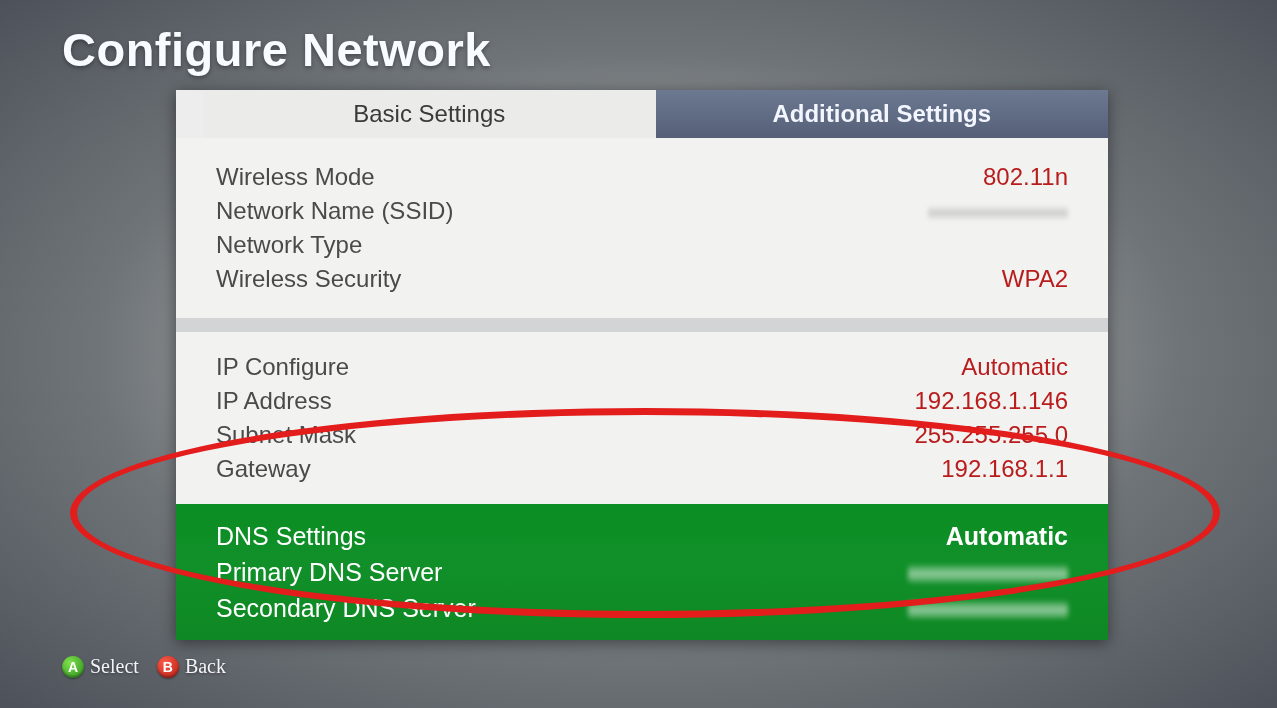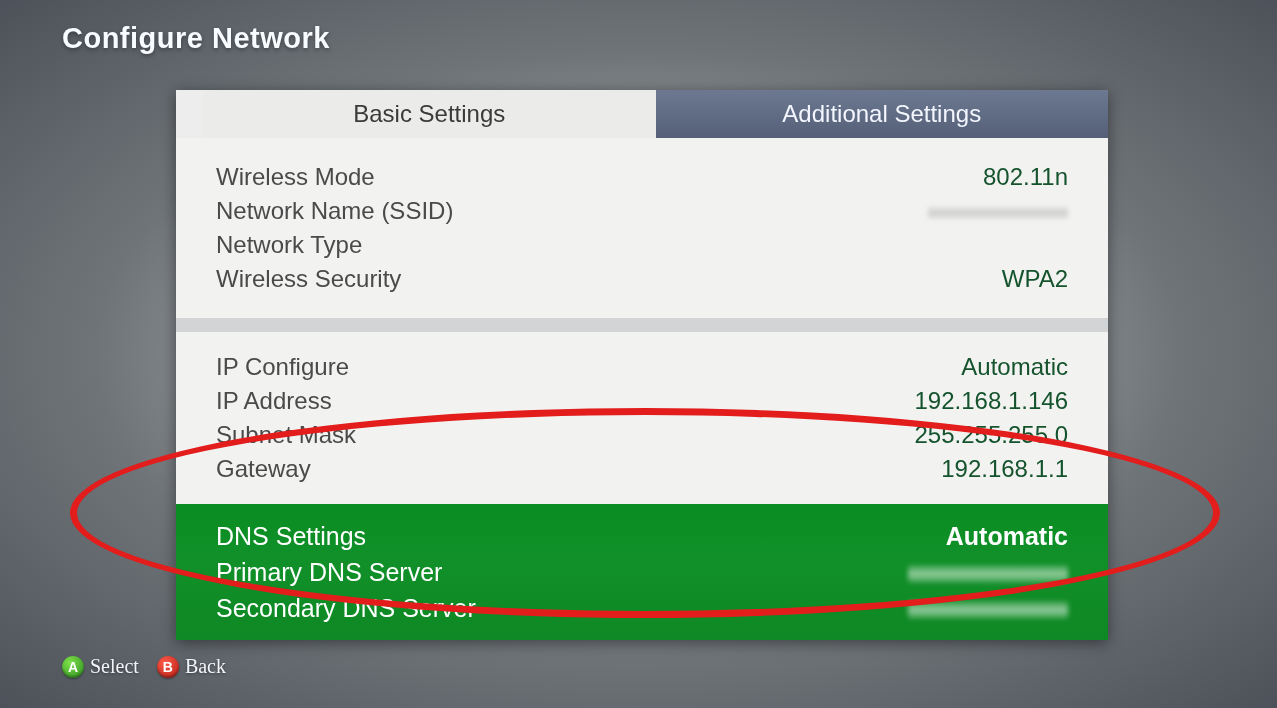--- a/index.html
+++ b/index.html
@@ -9,21 +9,21 @@
       font-family: "Segoe UI", Tahoma, Arial, sans-serif;
       background: radial-gradient(ellipse at center, #d8d8d8 0%, #6f7478 60%, #4d525a 100%);
       overflow: hidden;
       position: relative;
     }
     .page-title {
       position: absolute;
       top: 22px;
       left: 62px;
       color: #f8fbff;
-      font-size: 29px;
+      font-size: 47px;
       font-weight: 700;
       letter-spacing: .5px;
       text-shadow: 0 2px 4px rgba(0,0,0,.35);
     }
     .panel {
       position: absolute;
       top: 90px;
       left: 176px;
       width: 932px;
       background: #ededed;
@@ -42,42 +42,42 @@
       font-weight: 500;
     }
     .tab.active {
       background: #ebebea;
       color: #3a3a3a;
       margin-left: 27px;
     }
     .tab.inactive {
       background: linear-gradient(to bottom, #6c7990 0%, #556078 100%);
       color: #f3f6ff;
-      font-weight: 400;
+      font-weight: 700;
     }
     .section {
       padding: 18px 40px 18px 40px;
       background: #f2f2f1;
     }
     .section.wireless { padding-top: 22px; padding-bottom: 22px; }
     .divider {
       height: 14px;
       background: #d3d4d5;
     }
     .row {
       display: flex;
       justify-content: space-between;
       align-items: flex-end;
       font-size: 24px;
       color: #4a4a4a;
       line-height: 34px;
       gap: 24px;
     }
     .row .label { font-weight: 400; }
-    .row .value { font-weight: 400; color: #14532d; }
+    .row .value { font-weight: 400; color: #b91c1c; }
     .section.dns {
       background: linear-gradient(to bottom, #0a8d22 0%, #119029 40%, #0e8824 100%);
       color: #ffffff;
       padding: 14px 40px;
     }
     .section.dns .row { color: #ffffff; font-weight: 600; font-size: 25px; line-height: 36px; }
     .section.dns .row .value { color: #ffffff; font-weight: 700; }
     .blurred {
       display: inline-block;
       width: 140px;

